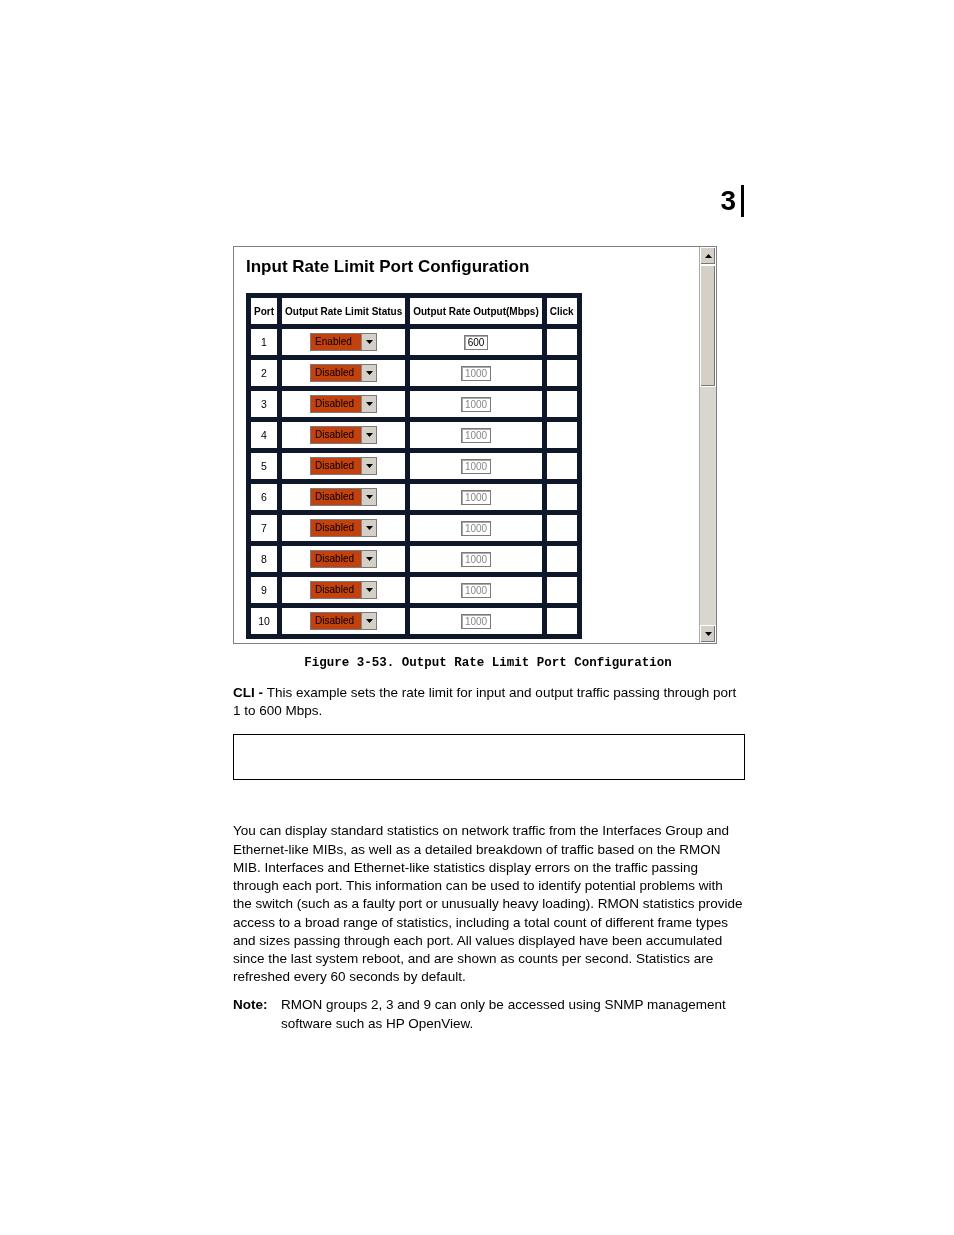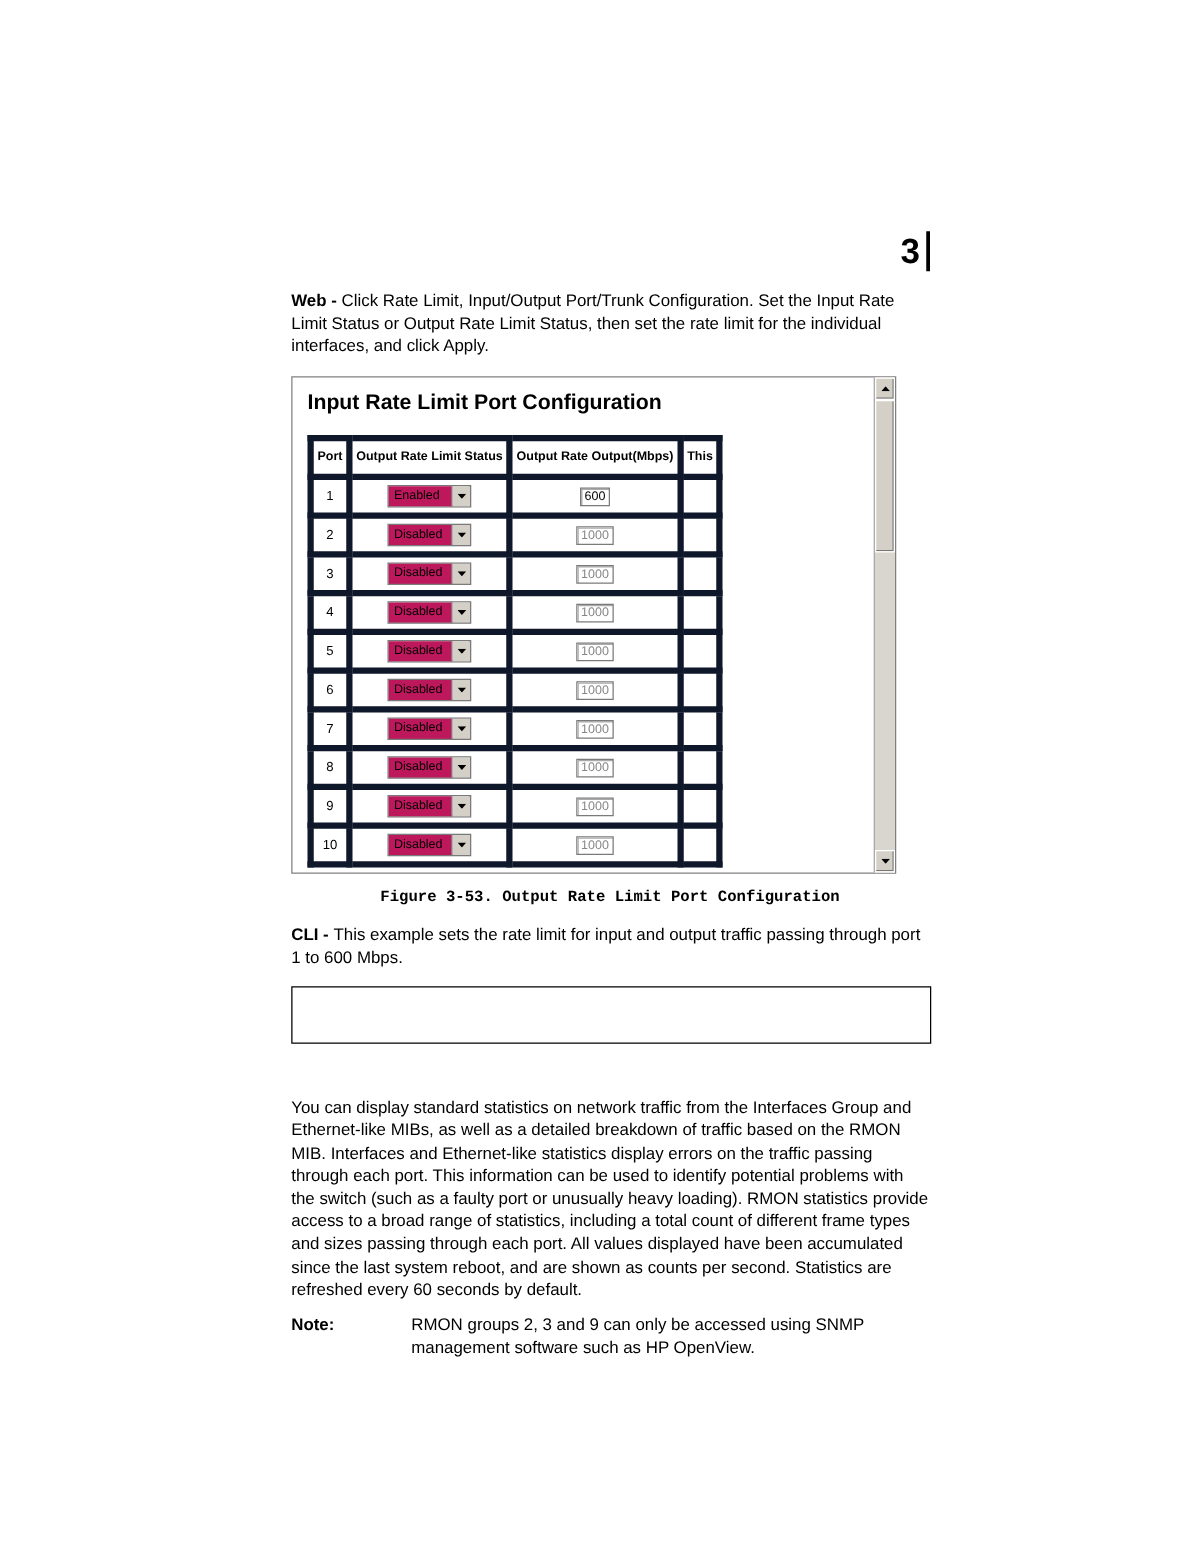--- a/index.html
+++ b/index.html
@@ -76,21 +76,21 @@
     background: #efefef;
     height: 16px;
     font-size: 10px;
     font-family: Verdana, Arial, sans-serif;
     box-shadow: inset -1px -1px 0 #555, inset 1px 1px 0 #fff;
   }
   .sel .txt {
     padding: 1px 4px 0 4px;
     min-width: 42px;
     text-align: left;
-    background: #be185d;
+    background: #c2410c;
     border-right: 1px solid #888;
     line-height: 14px;
   }
   .sel .btn {
     width: 14px;
     display: flex;
     align-items: center;
     justify-content: center;
     background: #d4d0c8;
   }
@@ -157,49 +157,45 @@
     border: 1.3px solid #000;
     height: 44px;
     width: 510px;
   }
 
   .note-row {
     display: flex;
     font-size: 13.5px;
     line-height: 1.35;
     margin-top: 10px;
-    gap: 48px;
   }
   .note-row .lbl {
     font-weight: bold;
     width: 48px;
     flex-shrink: 0;
   }
 </style>
 </head>
 <body>
 
 <div class="chapter-badge">3</div>
 
 <div class="content">
 
-  <div class="para">
-    <span class="bold">Web - </span><span>Click Rate Limit, Input/Output Port/Trunk Configuration. Set the Input Rate Limit Status or Output Rate Limit Status, then set the rate limit for the individual interfaces, and click Apply.</span>
-  </div>
 
   <div class="shot">
     <div class="shot-inner">
       <h2>Input Rate Limit Port Configuration</h2>
       <table class="tbl">
         <thead>
           <tr>
             <th>Port</th>
             <th>Output Rate Limit Status</th>
             <th>Output Rate Output(Mbps)</th>
-            <th>This</th>
+            <th>Click</th>
           </tr>
         </thead>
         <tbody id="rows">
             <tr>
               <td>1</td>
               <td><span class="sel">
                   <span class="txt">Enabled</span>
                   <span class="btn">
                     <svg width="7" height="4">
                       <polygon points="0,0 7,0 3.5,4" fill="#000"></polygon>

